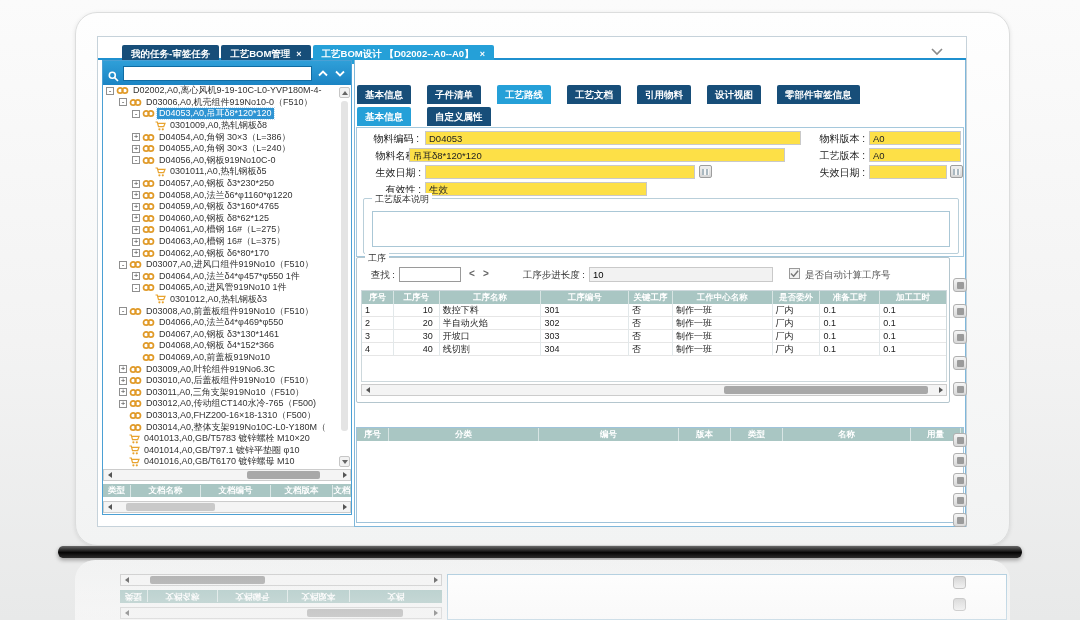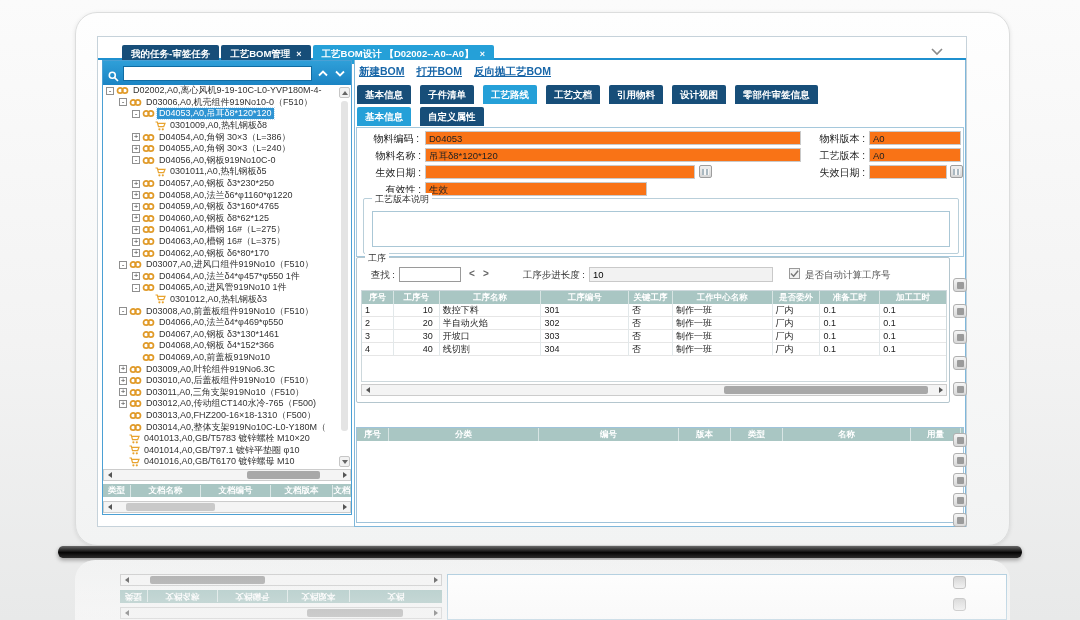--- a/index.html
+++ b/index.html
@@ -59,31 +59,31 @@
   .hs2{left:0;top:440px;width:248px}
 
   .dochead{position:absolute;left:0;top:423px;width:248px;height:13px;background:#a9c6c3;display:flex;align-items:center}
   .dochead .cell{font-size:8.5px;font-weight:bold;color:#fff;text-align:center;border-right:1px solid rgba(255,255,255,.6);overflow:hidden;white-space:nowrap}
   .d1{width:28px}.d2{width:70px}.d3{width:70px}.d4{width:62px}.d5{flex:1;border-right:none!important}
 
   
   .rightpanel{position:absolute;left:256px;top:23px;width:612px;height:467px;border:1px solid #7fb7da;border-top:none;background:#fff}
   .links{position:absolute;left:4px;top:5px;height:15px;display:flex;gap:12px}
   .links span{font-size:10.5px;font-weight:bold;color:#1866a8;text-decoration:underline;cursor:pointer;white-space:nowrap}
-  .tabs-row{position:absolute;display:flex;gap:9px}
+  .tabs-row{position:absolute;display:flex;gap:16px}
   .mtab{height:19px;line-height:19px;padding:0 8px;background:#174e79;color:#fff;font-size:9.5px;font-weight:bold;border-radius:2px 2px 0 0;white-space:nowrap;cursor:pointer}
   .mtab.active{background:#25a0d8}
   .maintabs{left:2px;top:25px}
   .subtabs{left:2px;top:47px}
   .restabs{left:2px;top:348px}
 
   .formbox{position:absolute;left:1px;top:67px;width:608px;height:130px;border:1px solid #a5c8dc;background:#fff}
   .frow{position:absolute;left:0;width:100%;height:16px}
   .flabel{position:absolute;font-size:10px;color:#222;text-align:right;top:1px}
-  .fval{position:absolute;top:0;height:14px;background:#f97316;border:1px solid #c9c9c9;font-size:9.5px;color:#222;padding:1px 3px;overflow:hidden;white-space:nowrap}
+  .fval{position:absolute;top:0;height:14px;background:#fde047;border:1px solid #c9c9c9;font-size:9.5px;color:#222;padding:1px 3px;overflow:hidden;white-space:nowrap}
   .calbtn{position:absolute;top:0;width:13px;height:13px;background:linear-gradient(180deg,#efefef,#d7d7d7);border:1px solid #9d9d9d;border-radius:2px;cursor:pointer}
   .calbtn::after{content:"";position:absolute;left:2px;top:3px;right:2px;bottom:2px;background:
       repeating-linear-gradient(90deg,#aab8c0 0 2px,#f6f6f6 2px 4px)}
 
   .notefs{position:absolute;left:6px;top:70px;width:596px;height:56px;border:1px solid #b9cfda;border-radius:2px}
   .fs-legend{position:absolute;left:8px;top:-6px;background:#fff;padding:0 3px;font-size:9px;color:#333}
   .notebox{position:absolute;left:8px;top:12px;right:8px;bottom:6px;border:1px solid #aac7d6;background:#fff}
 
   .procfs{position:absolute;left:1px;top:197px;width:594px;height:146px;border:1px solid #b4c6ce;border-radius:2px;background:#fff}
   .pctrl{position:absolute;left:0;top:8px;width:100%;height:18px}
@@ -588,26 +588,20 @@
           </span>
         <span class="hthumb lite" style="left:9%;width:36%"></span>
         <span class="harr r">
             <i class="tri-r"></i>
           </span>
       </div>
     </div>
 
     <div class="rightpanel">
 
-      <div class="links">
-
-      <span>新建BOM</span>
-          <span>打开BOM</span>
-          <span>反向抛工艺BOM</span>
-        </div>
 
       <div class="tabs-row maintabs">
 
       <span class="mtab">基本信息</span>
           <span class="mtab">子件清单</span>
           <span class="mtab active">工艺路线</span>
           <span class="mtab">工艺文档</span>
           <span class="mtab">引用物料</span>
           <span class="mtab">设计视图</span>
           <span class="mtab">零部件审签信息</span>
@@ -621,21 +615,21 @@
 
       <div class="formbox">
         <div class="frow" style="top:3px">
           <span class="flabel" style="left:0;width:62px">物料编码 :</span>
           <span class="fval" style="left:68px;width:376px">D04053</span>
           <span class="flabel" style="left:448px;width:60px">物料版本 :</span>
           <span class="fval" style="left:512px;width:92px">A0</span>
         </div>
         <div class="frow" style="top:20px">
           <span class="flabel" style="left:2px;width:62px">物料名称 :</span>
-          <span class="fval" style="left:68px;width:376px">吊耳δ8*120*120</span>
+          <span class="fval" style="left:52px;width:376px">吊耳δ8*120*120</span>
           <span class="flabel" style="left:448px;width:60px">工艺版本 :</span>
           <span class="fval" style="left:512px;width:92px">A0</span>
         </div>
         <div class="frow" style="top:37px">
           <span class="flabel" style="left:2px;width:62px">生效日期 :</span>
           <span class="fval" style="left:68px;width:270px"></span>
           <span class="calbtn" style="left:342px"></span>
           <span class="flabel" style="left:448px;width:60px">失效日期 :</span>
           <span class="fval" style="left:512px;width:78px"></span>
           <span class="calbtn" style="left:593px"></span>

